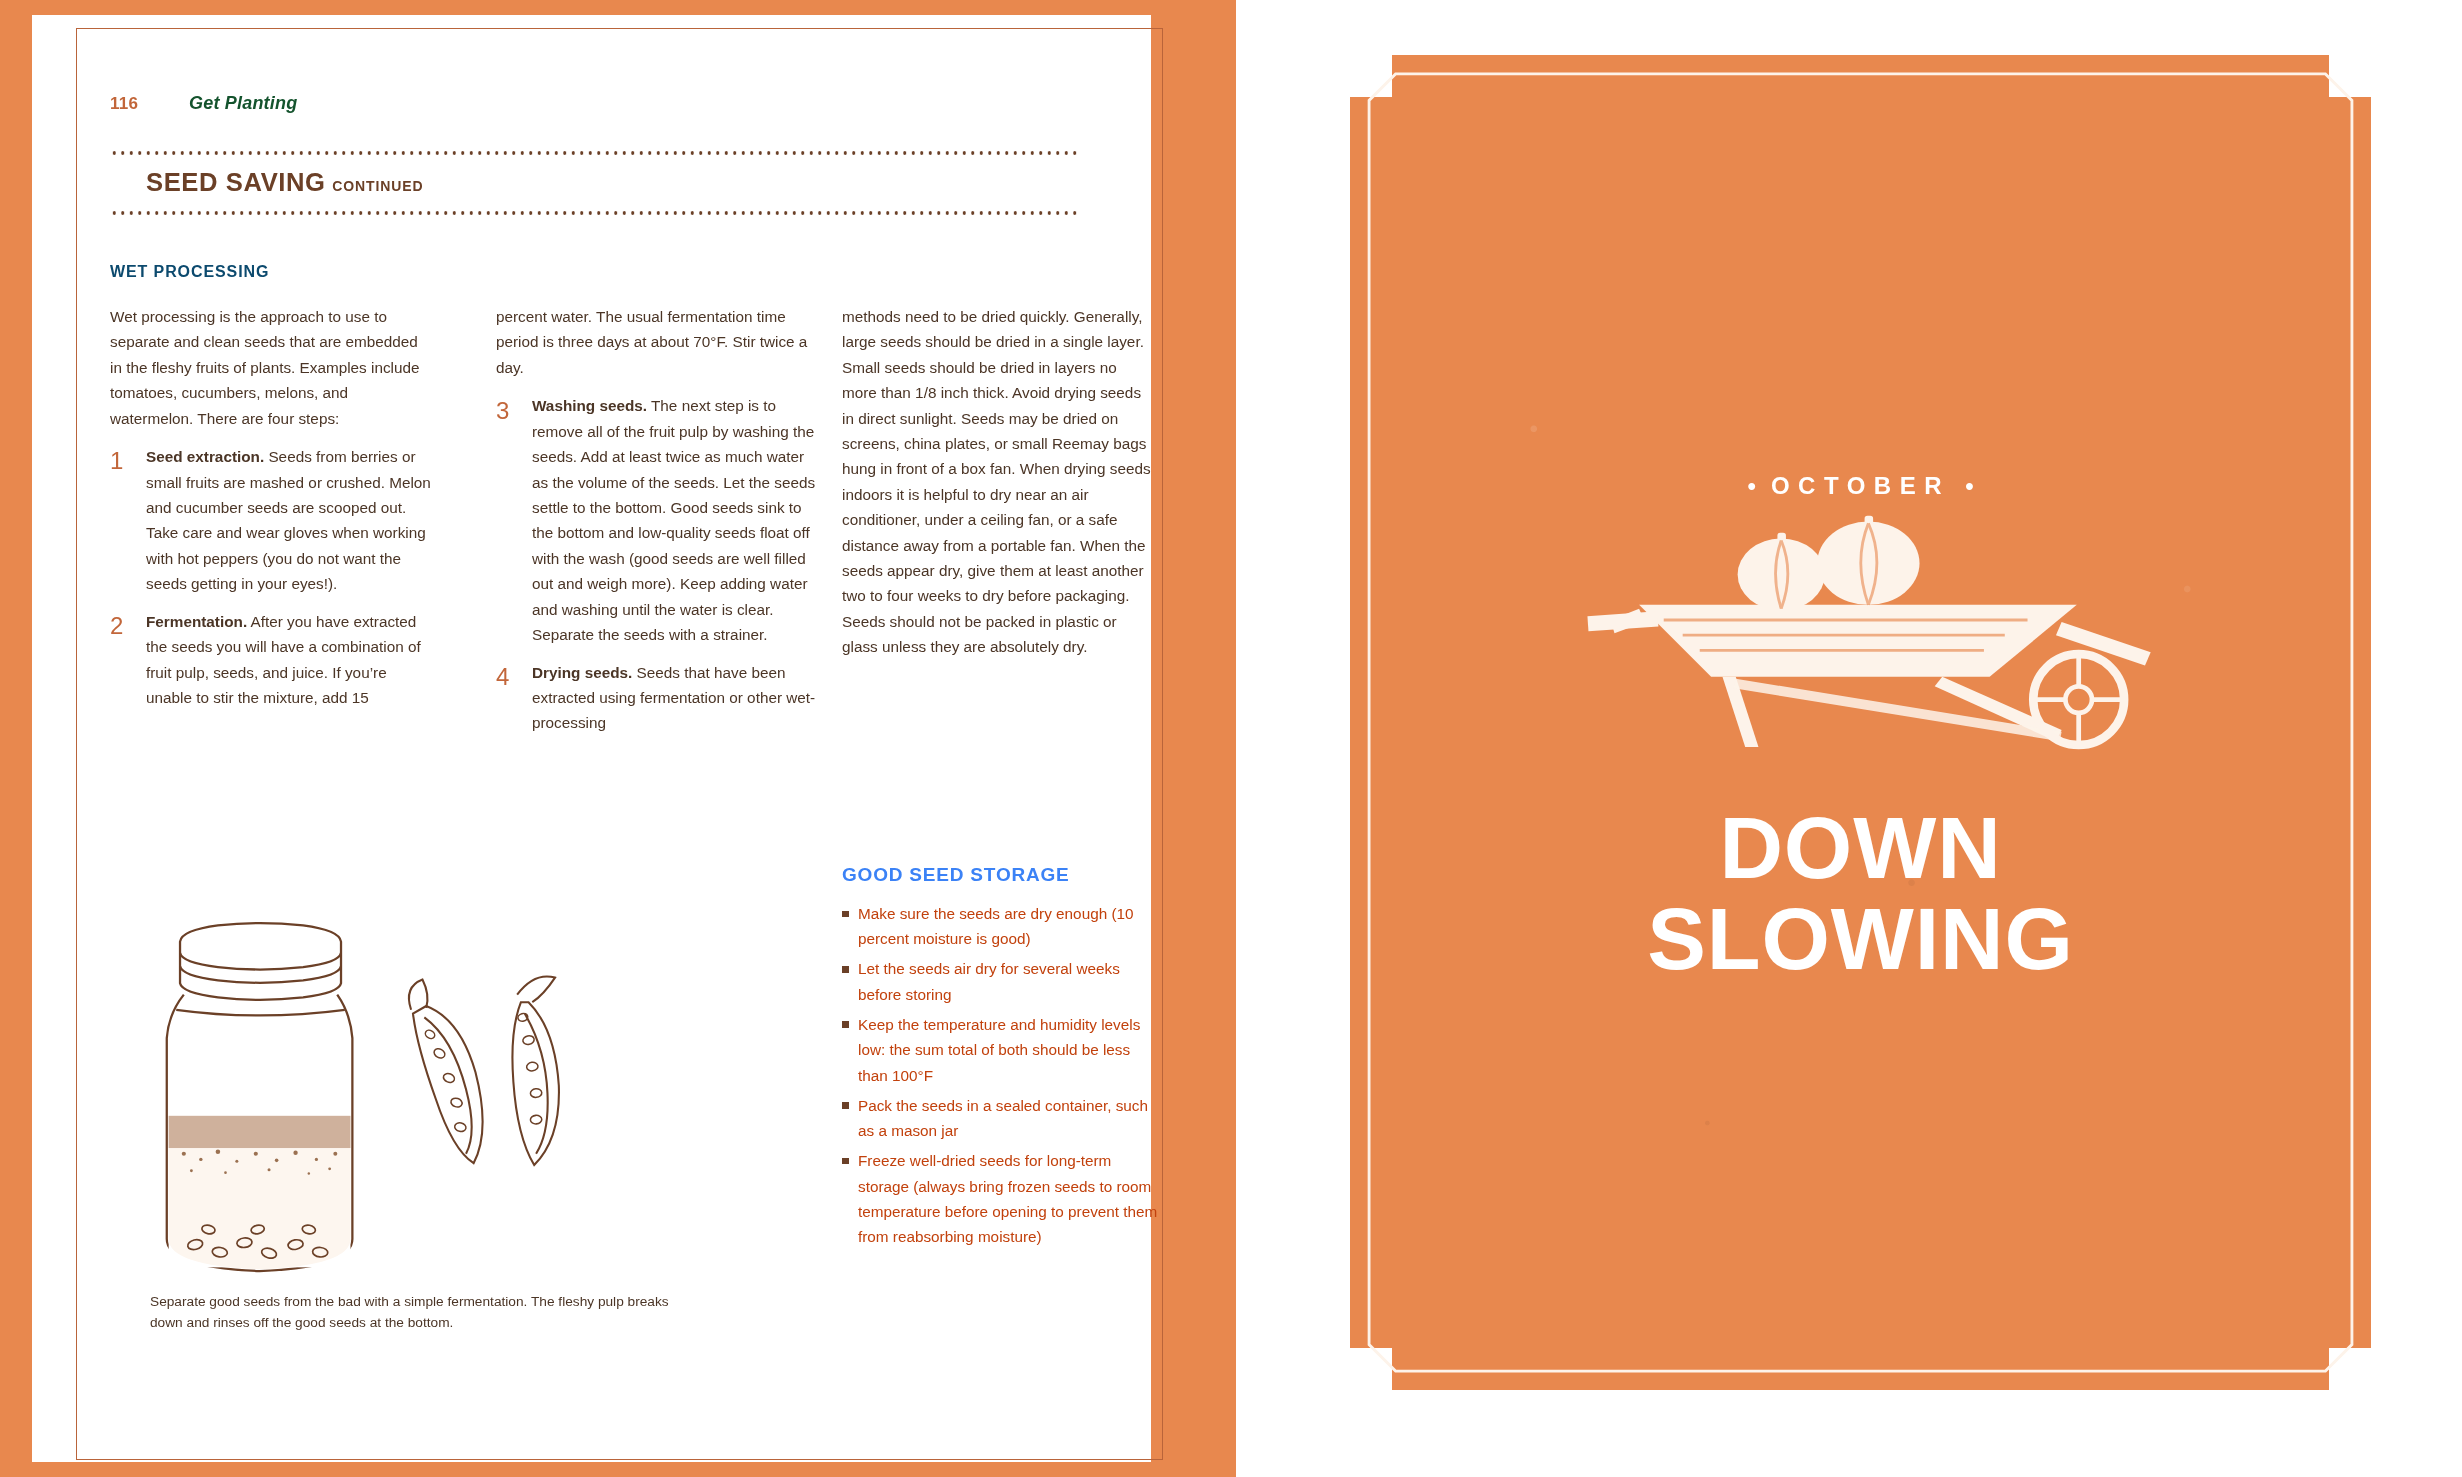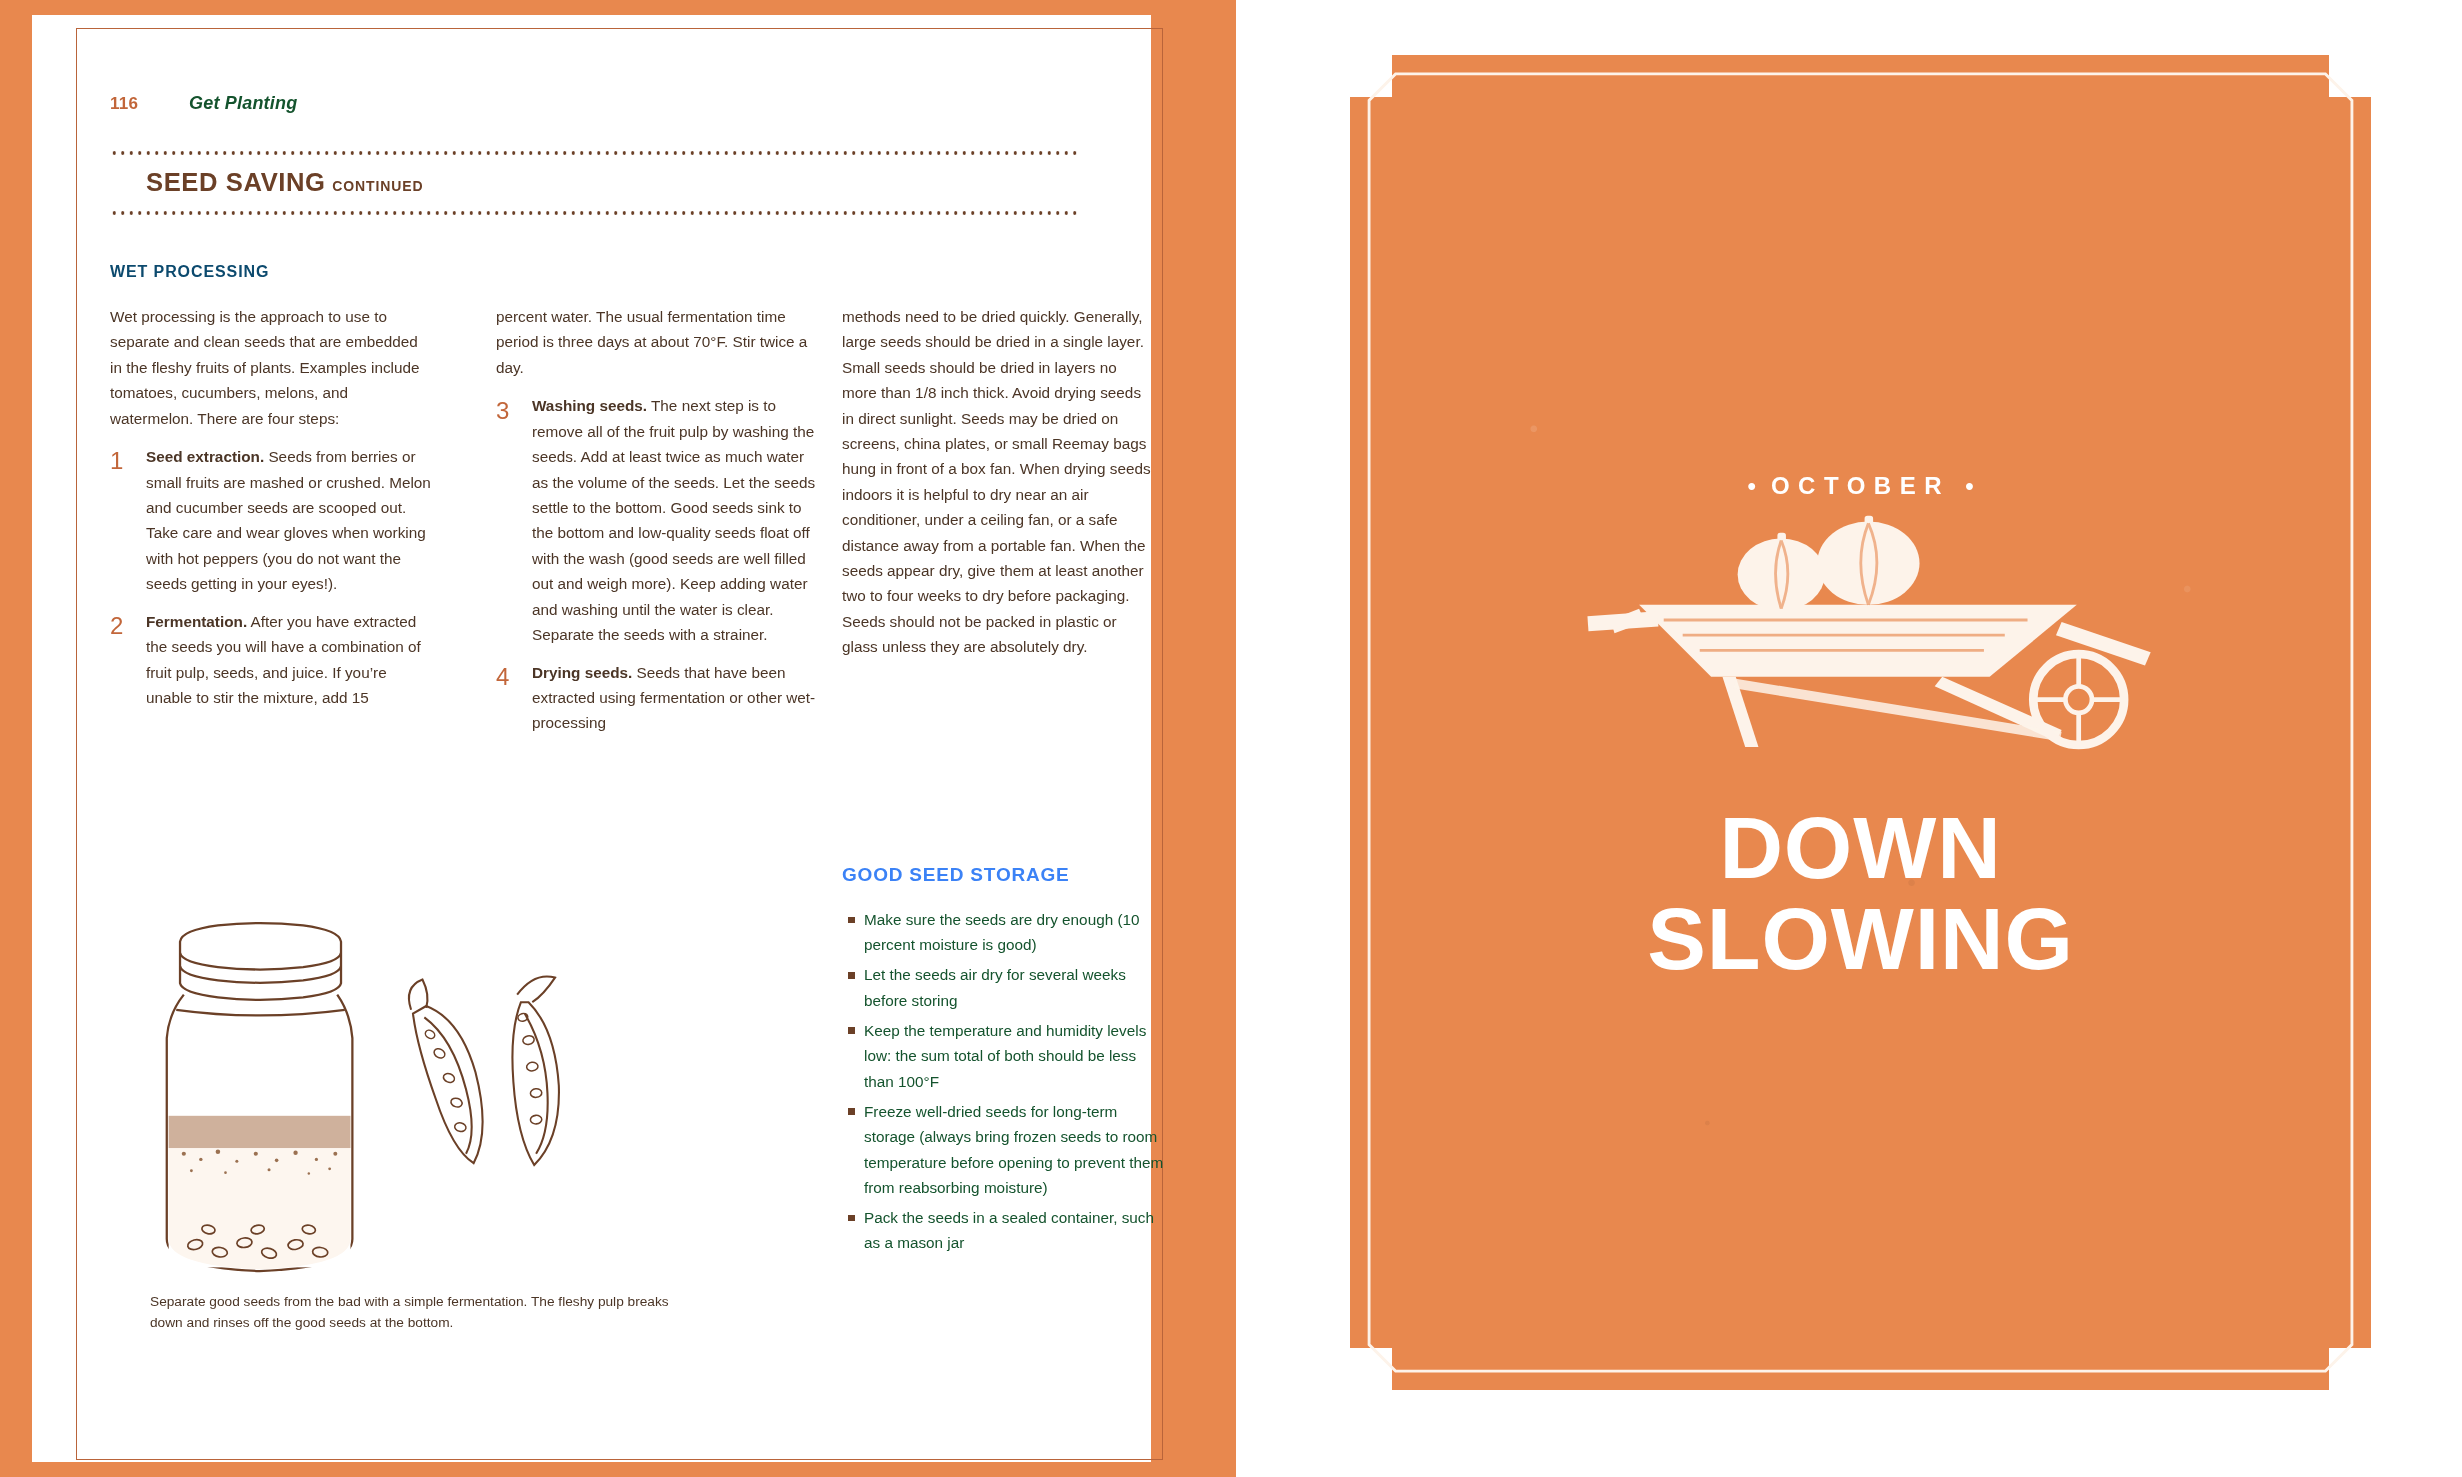--- a/index.html
+++ b/index.html
@@ -156,24 +156,24 @@
     color: #3b82f6;
     font-size: 19px;
     font-weight: bold;
     letter-spacing: 0.8px;
   }
   .bullets {
     position: absolute;
     left: 810px;
     top: 886px;
     width: 316px;
-    margin: 6px;
+    margin: 0;
     padding: 0;
     list-style: none;
-    color: #14532d;
+    color: #c2410c;
     font-size: 15.3px;
     line-height: 1.66;
   }
   .bullets li {
     position: relative;
     padding-left: 16px;
     margin-bottom: 4.7px;
   }
   .bullets li:before {
     content: "";
@@ -326,22 +326,22 @@
 
       <div class="col col-3">
         <p>methods need to be dried quickly. Generally, large seeds should be dried in a single layer. Small seeds should be dried in layers no more than 1/8 inch thick. Avoid drying seeds in direct sunlight. Seeds may be dried on screens, china plates, or small Reemay bags hung in front of a box fan. When drying seeds indoors it is helpful to dry near an air conditioner, under a ceiling fan, or a safe distance away from a portable fan. When the seeds appear dry, give them at least another two to four weeks to dry before packaging. Seeds should not be packed in plastic or glass unless they are absolutely dry.</p>
       </div>
 
       <div class="storage-head">GOOD SEED STORAGE</div>
       <ul class="bullets">
         <li>Make sure the seeds are dry enough (10 percent moisture is good)</li>
         <li>Let the seeds air dry for several weeks before storing</li>
         <li>Keep the temperature and humidity levels low: the sum total of both should be less than 100°F</li>
+        <li>Pack the seeds in a sealed container, such as a mason jar</li>
         <li>Freeze well-dried seeds for long-term storage (always bring frozen seeds to room temperature before opening to prevent them from reabsorbing moisture)</li>
-        <li>Pack the seeds in a sealed container, such as a mason jar</li>
       </ul>
 
       <div class="figure">
         <svg width="625" height="398" viewBox="0 0 660 420">
 
           <g fill="none" stroke="#6b4027" stroke-width="2.4">
 
             <path d="M56,48 Q58,36 96,31 Q140,26 186,31 Q224,36 226,48 L226,92 Q224,102 186,107 Q140,112 96,107 Q58,102 56,92 Z"></path>
             <path d="M56,60 Q58,70 96,75 Q140,80 186,75 Q224,70 226,60"></path>
             <path d="M56,74 Q58,84 96,89 Q140,94 186,89 Q224,84 226,74"></path>

